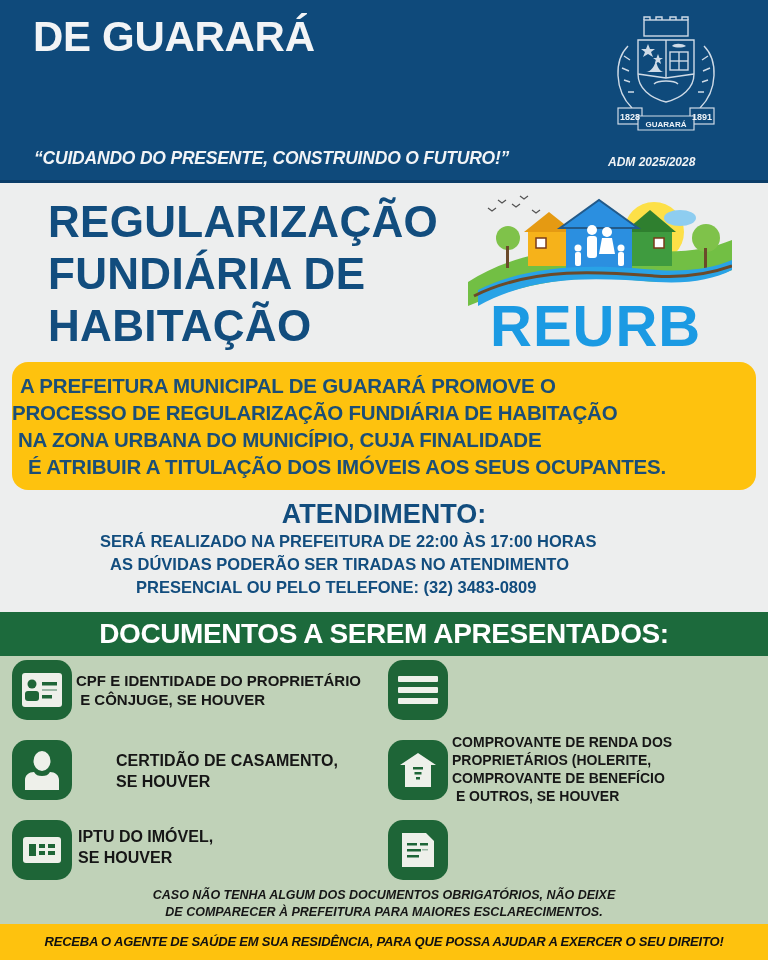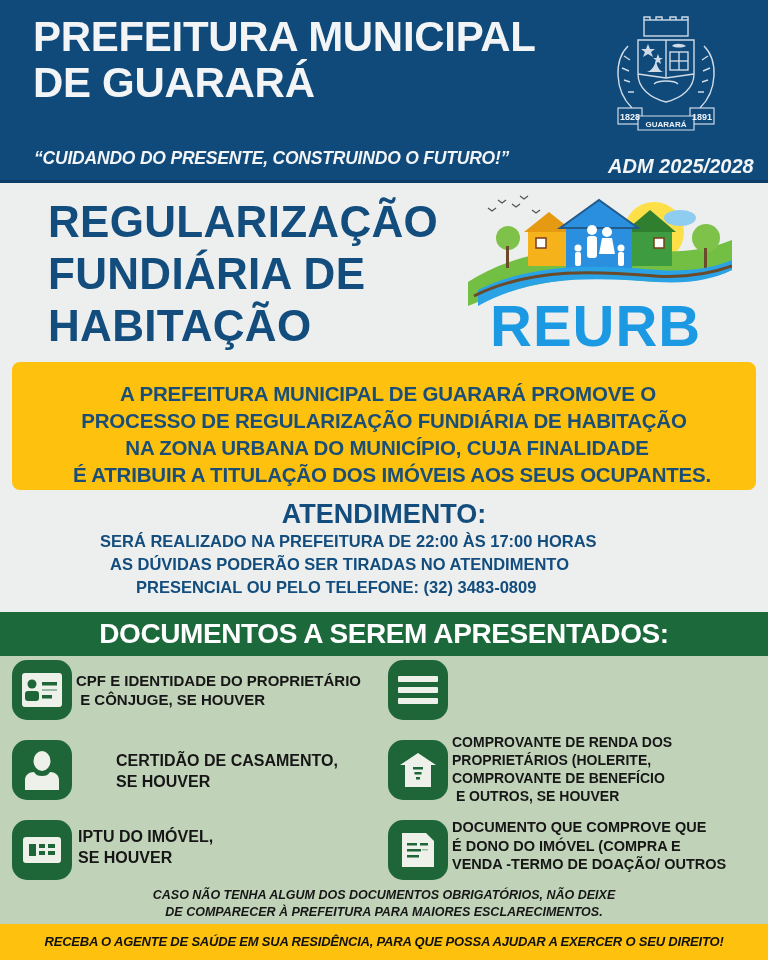--- a/index.html
+++ b/index.html
@@ -3,30 +3,30 @@
 <meta charset="utf-8">
 <style>
   * { box-sizing: border-box; margin: 0; padding: 0; }
   html, body { width: 768px; height: 960px; overflow: hidden; background: #edeeee; }
   body { font-family: "Liberation Sans", sans-serif; position: relative; }
 
   
   .header { position: absolute; left: 0; top: 0; width: 768px; height: 183px; background: #0f4a7b; border-bottom: 3px solid #0b3d68; }
   .header-title { position: absolute; left: 33px; top: 14px; color: #f2f4f6; font-weight: 700; font-size: 42px; line-height: 46px; letter-spacing: -0.3px; }
   .slogan { position: absolute; left: 34px; top: 148px; color: #f2f4f6; font-weight: 700; font-style: italic; font-size: 17.5px; letter-spacing: -0.2px; }
-  .adm { position: absolute; left: 608px; top: 155px; color: #f2f4f6; font-weight: 700; font-style: italic; font-size: 20px; }
+  .adm { position: absolute; left: 608px; top: 155px; color: #f2f4f6; font-weight: 700; font-style: italic; font-size: 12px; }
   .crest { position: absolute; left: 598px; top: 16px; width: 136px; height: 122px; }
 
   
   .main-title { position: absolute; left: 48px; top: 196px; color: #124d7e; font-weight: 700; font-size: 44px; line-height: 52px; letter-spacing: 0.3px; }
   .logo { position: absolute; left: 468px; top: 190px; width: 264px; height: 120px; }
   .reurb { position: absolute; left: 490px; top: 296px; color: #1b9ae3; font-weight: 700; font-size: 58px; line-height: 60px; letter-spacing: 1px; }
 
   
-  .info-box { position: absolute; left: 12px; top: 362px; width: 744px; height: 128px; background: #fec20e; border-radius: 8px; padding-top: 18px; text-align: center; }
+  .info-box { position: absolute; left: 12px; top: 362px; width: 744px; height: 128px; background: #fec20e; border-radius: 16px; padding-top: 10px; }
   .info-line { color: #1b4e77; font-weight: 700; font-size: 20.5px; line-height: 27px; letter-spacing: -0.2px; white-space: nowrap; }
 
   
   .atend-title { position: absolute; left: 0; width: 768px; top: 498px; text-align: center; color: #124d7e; font-weight: 700; font-size: 27px; line-height: 32px; }
   .atend-line { position: absolute; color: #124d7e; font-weight: 700; font-size: 16.5px; line-height: 22px; white-space: nowrap; }
 
   
   .docs-banner { position: absolute; left: 0; top: 612px; width: 768px; height: 49px; background: #1c6a3c; text-align: center; color: #ffffff; font-weight: 700; font-size: 28px; line-height: 44px; letter-spacing: -0.4px; }
   .docs-area { position: absolute; left: 0; top: 656px; width: 768px; height: 268px; background: #c0d2b8; }
   .doc-item { position: absolute; display: flex; align-items: flex-start; }
@@ -34,21 +34,20 @@
   .doc-text { color: #161616; font-weight: 700; font-size: 15px; line-height: 19px; margin-left: 4px; white-space: pre; }
 
   .note { position: absolute; left: 0; width: 768px; text-align: center; color: #161616; font-weight: 700; font-style: italic; font-size: 12.5px; line-height: 17px; }
   .bottom-bar { position: absolute; left: 0; top: 924px; width: 768px; height: 36px; background: #fec20e; text-align: center; color: #111; font-weight: 700; font-style: italic; font-size: 13px; line-height: 36px; letter-spacing: -0.2px; }
 </style>
 </head>
 <body>
 
 <div class="header">
   <div class="header-title">
-    <div>PREFEITURA MUNICIPAL</div>
     <div>DE GUARARÁ</div>
   </div>
   <div class="slogan">“CUIDANDO DO PRESENTE, CONSTRUINDO O FUTURO!”</div>
   <div class="adm">ADM 2025/2028</div>
 
   <svg class="crest" viewBox="0 0 136 122">
     <g fill="none" stroke="#cfdbe7" stroke-width="1.4">
       <rect x="46" y="4" width="44" height="16"></rect>
       <path d="M46 4v-3h6v3M58 4v-3h6v3M72 4v-3h6v3M84 4v-3h6v3"></path>
       <path d="M40 24h56v34c0 14-12 24-28 28c-16-4-28-14-28-28z"></path>
@@ -201,21 +200,18 @@
   <div class="doc-icon">
     <svg width="32" height="34" viewBox="0 0 32 34">
         <path d="M0 0h24l8 8v26h-32z" fill="#eef0ea"></path>
         <rect x="5" y="10" width="10" height="2.5" fill="#1e6537"></rect>
         <rect x="18" y="10" width="8" height="2.5" fill="#1e6537"></rect>
         <rect x="5" y="16" width="14" height="2.5" fill="#1e6537"></rect>
         <rect x="5" y="22" width="12" height="2.5" fill="#1e6537"></rect>
         <rect x="20" y="16" width="6" height="1.5" fill="#9bb8a5"></rect>
       </svg>
   </div>
-  <div class="doc-text" style="margin-top:-2px; font-size:14.5px; line-height:18.5px;">DOCUMENTO QUE COMPROVE QUE
-É DONO DO IMÓVEL (COMPRA E
-VENDA -TERMO DE DOAÇÃO/ OUTROS</div>
 </div>
 
 <div class="note" style="top:887px;">CASO NÃO TENHA ALGUM DOS DOCUMENTOS OBRIGATÓRIOS, NÃO DEIXE</div>
 <div class="note" style="top:904px;">DE COMPARECER À PREFEITURA PARA MAIORES ESCLARECIMENTOS.</div>
 
 <div class="bottom-bar">RECEBA O AGENTE DE SAÚDE EM SUA RESIDÊNCIA, PARA QUE POSSA AJUDAR A EXERCER O SEU DIREITO!</div>
 
 </body></html>

